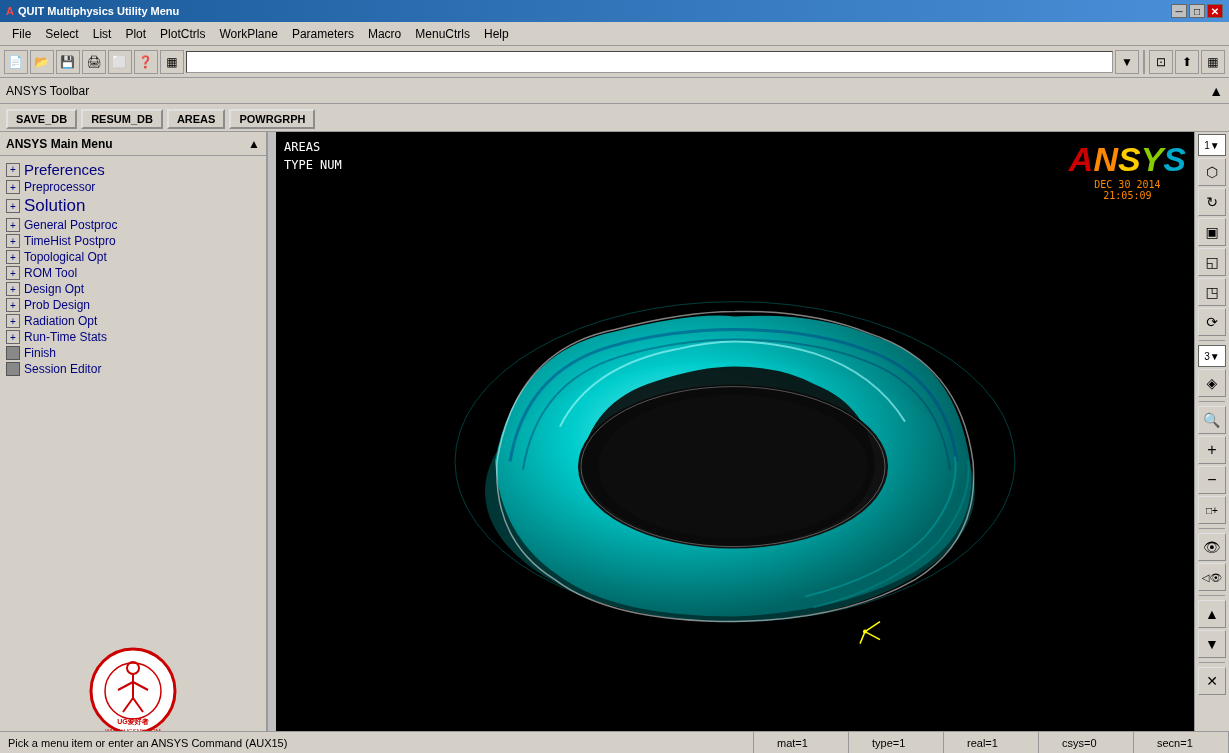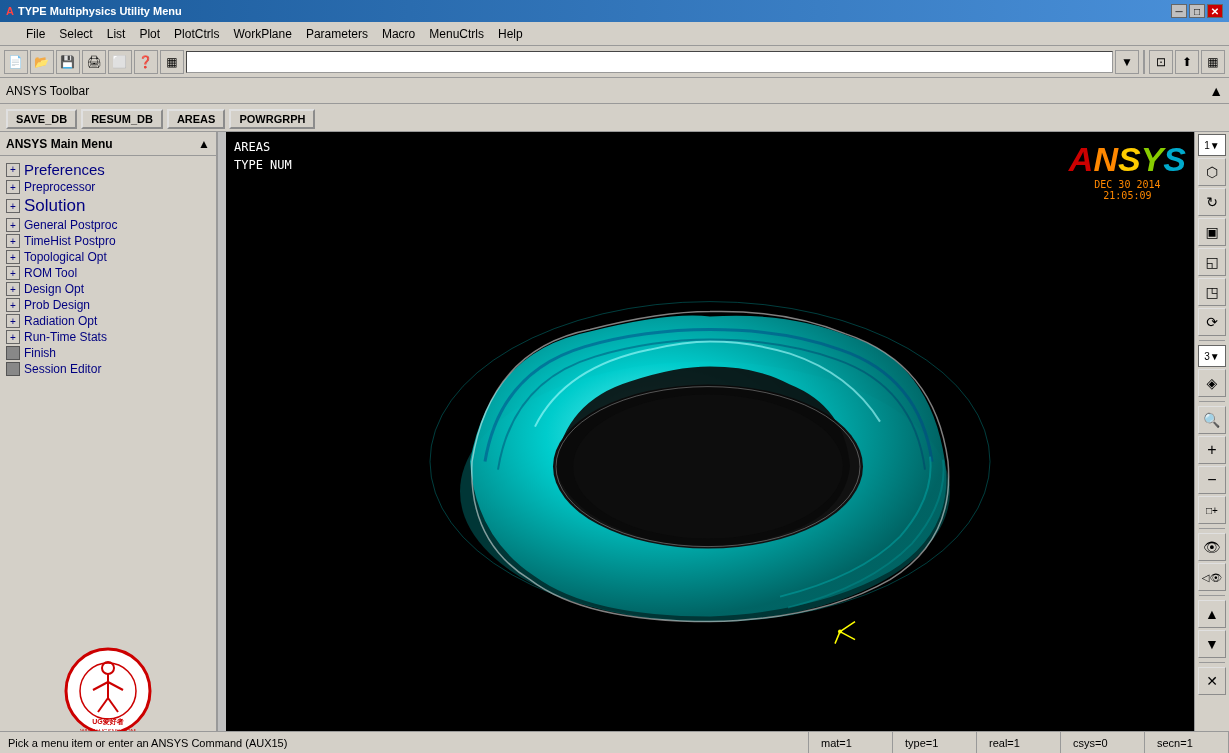--- a/index.html
+++ b/index.html
@@ -29,21 +29,21 @@
       border: 1px solid #666;
     }
     #title-bar .title-controls .close { background: #cc0000; color: white; }
 
     
     #menu-bar {
       background: #d4d0c8;
       border-bottom: 1px solid #999;
       display: flex;
       align-items: center;
-      padding: 2px 20px;
+      padding: 2px 6px;
       height: 24px;
       gap: 2px;
     }
     #menu-bar span {
       padding: 2px 6px;
       cursor: pointer;
       font-size: 12px;
     }
 
     
@@ -108,21 +108,21 @@
 
     
     #main-content {
       display: flex;
       height: calc(753px - 22px - 24px - 32px - 26px - 28px - 22px);
       background: #c0c0c0;
     }
 
     
     #left-panel {
-      width: 218px;
+      width: 268px;
       background: #d4d0c8;
       border-right: 2px solid #999;
       display: flex;
       flex-direction: column;
       overflow: hidden;
       text-align: right;
     }
     #left-panel-header {
       background: #d4d0c8;
       border-bottom: 1px solid #999;
@@ -240,40 +240,40 @@
       display: flex; align-items: center; justify-content: center;
     }
 
     
     #status-bar {
       height: 22px;
       background: #d4d0c8;
       border-top: 1px solid #999;
       display: flex;
       align-items: flex-end;
-      gap: 4px;
+      gap: 15px;
     }
     .status-item {
       padding: 0 8px;
       border-right: 1px solid #999;
       height: 100%;
       display: flex;
       align-items: center;
       font-size: 11px;
     }
     .status-main { flex: 1; }
     .status-val { min-width: 80px; }
   </style>
 </head>
 <body>
 
 <div id="title-bar">
   <div class="title-left">
     <span style="color:#ff4444;font-weight:bold;font-size:11px;">A</span>
-    <span>TYPE Multiphysics Utility Menu</span>
+    <span>QUIT Multiphysics Utility Menu</span>
   </div>
   <div class="title-controls">
     <span>─</span>
     <span>□</span>
     <span class="close">✕</span>
   </div>
 </div>
 
 <div id="menu-bar">
   <span>File</span>

